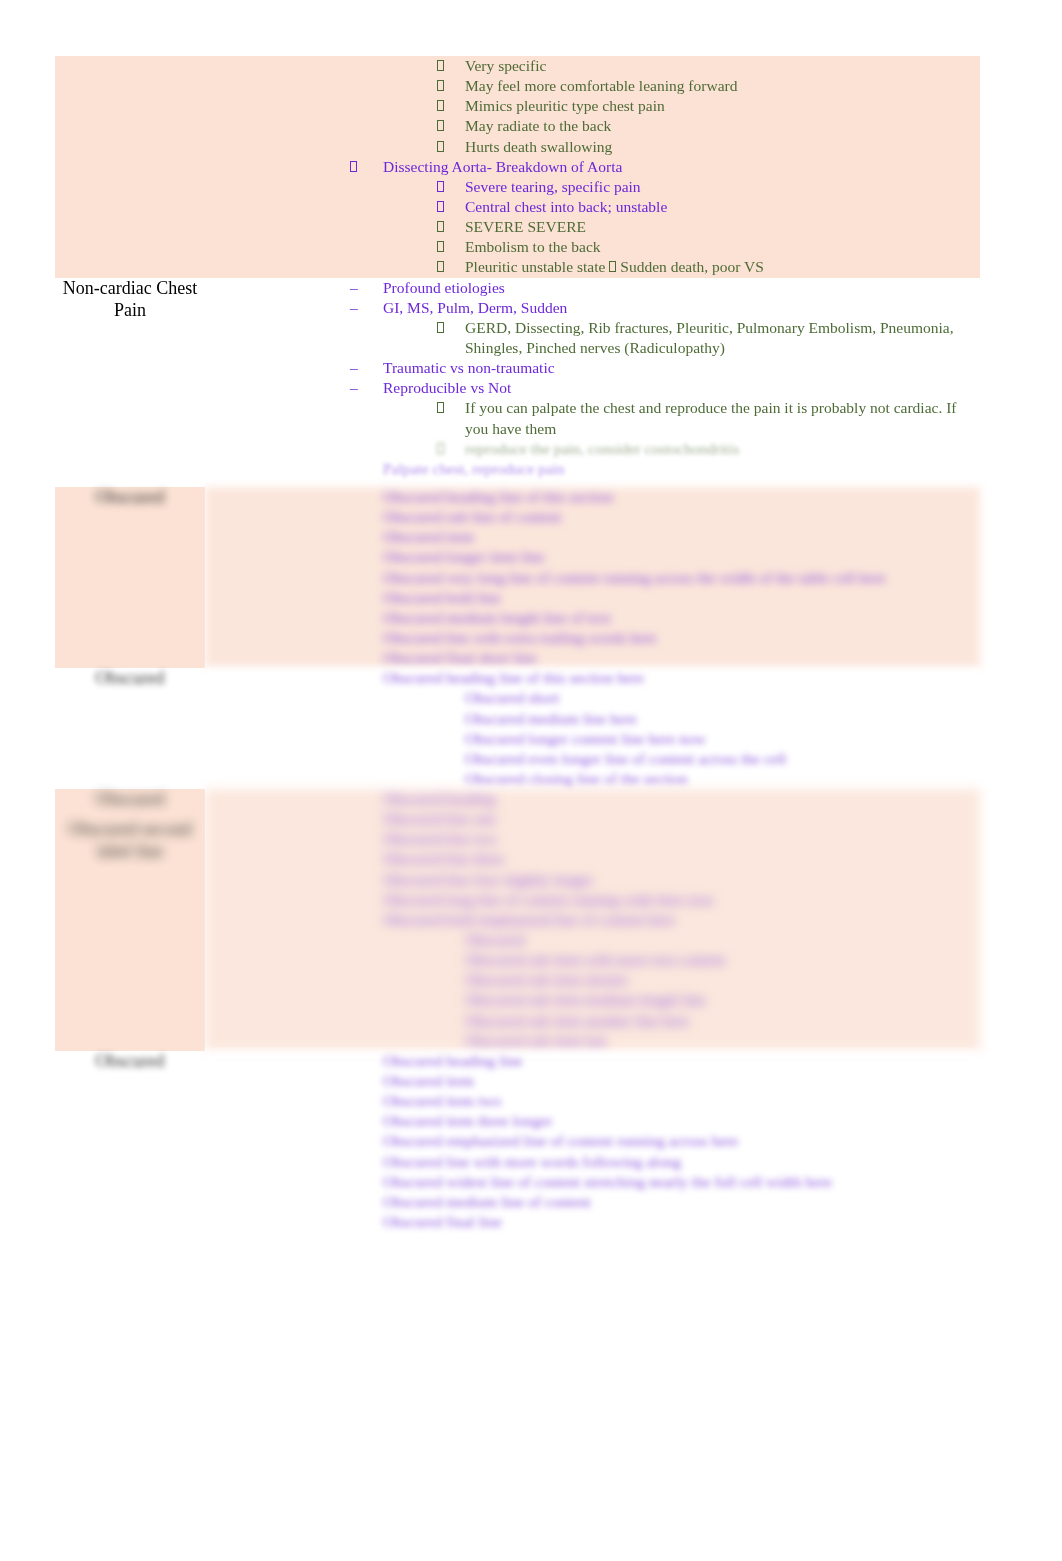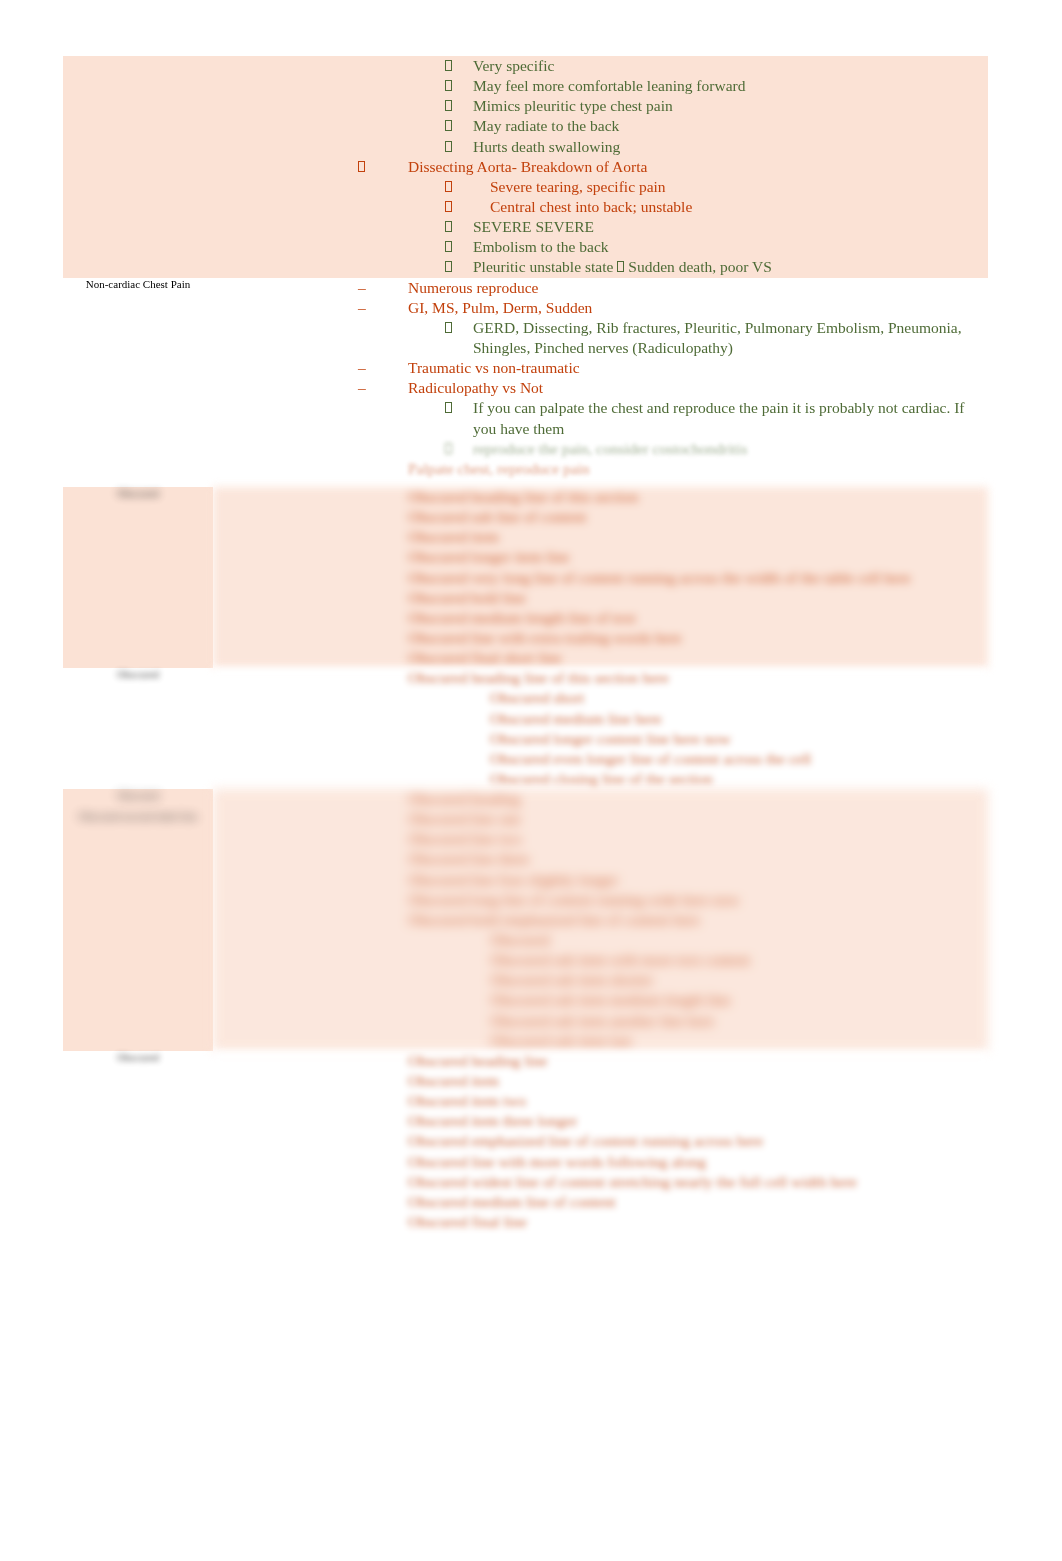--- a/index.html
+++ b/index.html
@@ -25,39 +25,38 @@
     height: 1561px;
     background: #ffffff;
   }
 
   .notes-table {
     position: absolute;
     left: 55px;
     top: 56px;
     width: 925px;
     border-collapse: collapse;
-    margin-left: 8px;
   }
 
   .notes-table td {
     vertical-align: top;
     padding: 0;
     border: none;
   }
 
   
   .row-peach > td { background: #fbe2d5; }
   .row-white > td { background: #ffffff; }
 
   
   .label-cell {
     width: 150px;
     text-align: center;
     vertical-align: middle;
-    font-size: 11px;
+    font-size: 18px;
     line-height: 1.22;
     color: #000000;
     padding: 0 6px;
   }
 
   
   .content-cell {
     padding: 0 8px 0 0;
   }
 
@@ -81,21 +80,21 @@
 
   
   .lvl2 { padding-left: 232px; }
   .lvl2 .marker { width: 28px; }
 
   
   .lvl3 { padding-left: 232px; }
   .lvl3 .marker { width: 28px; }
 
   .green { color: #4e6b36; }
-  .black { color: #c2410c; gap: 17px; }
+  .black { color: #6d28d9; }
 
   
   .tofu {
     display: inline-block;
     width: 7px;
     height: 11px;
     border: 1px solid currentColor;
     background: transparent;
     vertical-align: 0px;
     box-sizing: border-box;
@@ -210,41 +209,41 @@
       </tr>
 
       <tr class="row-white">
         <td class="label-cell">
           <span>Non-cardiac Chest Pain</span>
         </td>
         <td class="content-cell pad-top-1">
 
           <div class="lvl lvl1 black">
             <span class="marker">–</span>
-            <span class="txt">Numerous reproduce</span>
+            <span class="txt">Profound etiologies</span>
           </div>
 
           <div class="lvl lvl1 black">
             <span class="marker">–</span>
             <span class="txt">GI, MS, Pulm, Derm, Sudden</span>
           </div>
 
           <div class="lvl lvl2 green">
             <span class="marker"><span class="tofu"></span></span>
             <span class="txt">GERD, Dissecting, Rib fractures, Pleuritic, Pulmonary Embolism, Pneumonia, Shingles, Pinched nerves (Radiculopathy)</span>
           </div>
 
           <div class="lvl lvl1 black">
             <span class="marker">–</span>
             <span class="txt">Traumatic vs non-traumatic</span>
           </div>
 
           <div class="lvl lvl1 black">
             <span class="marker">–</span>
-            <span class="txt">Radiculopathy vs Not</span>
+            <span class="txt">Reproducible vs Not</span>
           </div>
 
           <div class="lvl lvl2 green">
             <span class="marker"><span class="tofu"></span></span>
             <span class="txt">If you can palpate the chest and reproduce the pain it is probably not cardiac. If you have them</span>
           </div>
 
           <div class="fade-edge">
             <div class="lvl lvl2 green">
               <span class="marker"><span class="tofu"></span></span>

